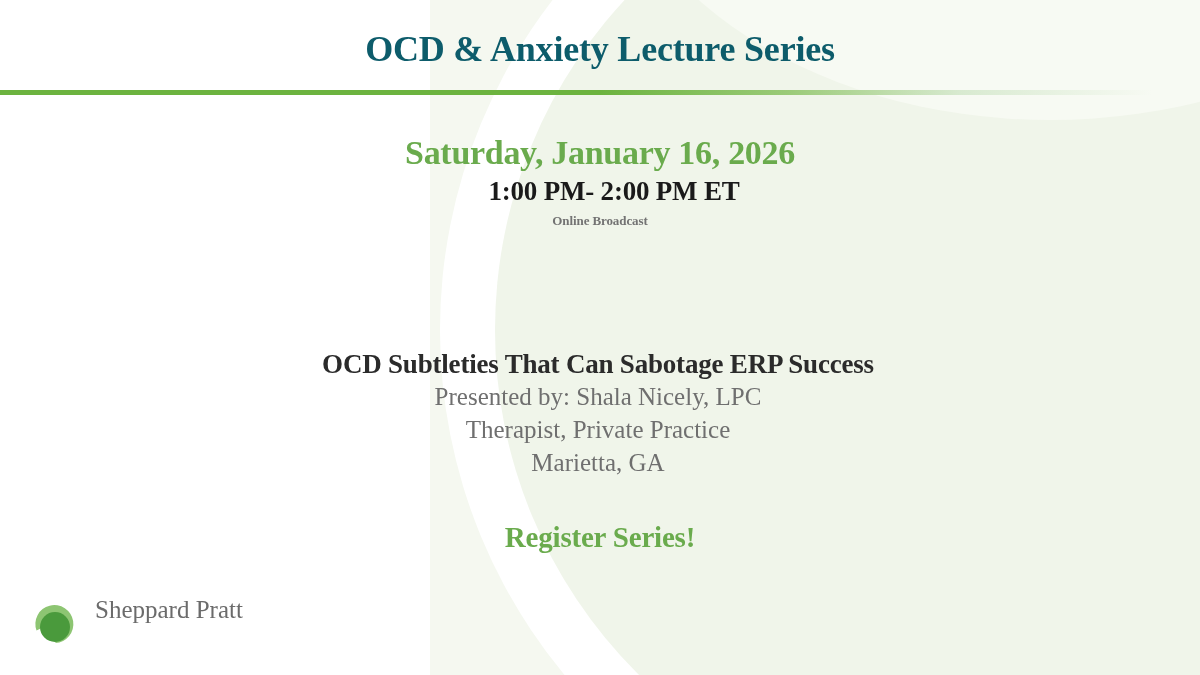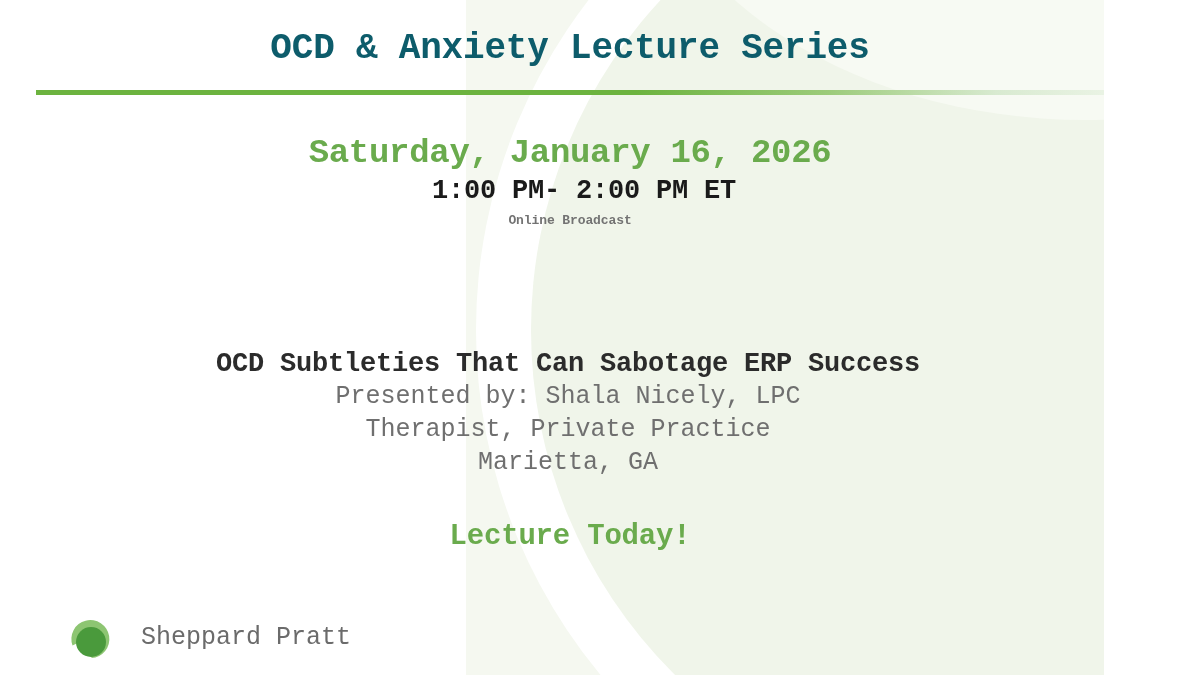--- a/index.html
+++ b/index.html
@@ -3,26 +3,25 @@
 <meta charset="utf-8">
 <style>
   html, body {
     margin: 0;
     padding: 0;
     background: #ffffff;
   }
 
   #slide {
     position: relative;
-    width: 1068px;
+    width: 1200px;
     height: 675px;
     overflow: hidden;
     background: #ffffff;
-    font-family: Liberation Mono, monospace;
-    margin-left: 36px;
+    font-family: Liberation Serif, serif;
   }
 
   
   .bg-layer {
     position: absolute;
     inset: 0;
     overflow: hidden;
     pointer-events: none;
   }
 
@@ -180,24 +179,23 @@
     font-size: 20px;
     font-weight: normal;
     color: #6f6f6f;
     line-height: 1.28;
   }
 
   
   .logo {
     position: absolute;
     left: 28px;
-    top: 611px;
+    top: 596px;
     display: flex;
-    align-items: center;
-    gap: 25px;
+    gap: 15px;
   }
 
   .logo-mark {
     width: 52px;
     height: 52px;
     flex: 0 0 auto;
   }
 
   .logo-word {
     font-size: 25px;
@@ -230,21 +228,21 @@
   </div>
 
   <div class="session-block">
     <div class="session-title">OCD Subtleties That Can Sabotage ERP Success</div>
     <div class="session-meta">Presented by: Shala Nicely, LPC</div>
     <div class="session-meta">Therapist, Private Practice</div>
     <div class="session-meta">Marietta, GA</div>
   </div>
 
   <div class="register-block">
-    <div class="register-title">Lecture Today!</div>
+    <div class="register-title">Register Series!</div>
   </div>
 
   <div class="logo">
     <span class="logo-mark">
       <svg viewBox="0 0 52 52" width="52" height="52" aria-hidden="true">
         <path d="M 8.5 34.5
                  A 19 19 0 1 1 27.5 47
                  A 14.6 14.6 0 0 0 12.6 32.4
                  Z" fill="#8dc572"></path>
         <circle cx="27" cy="31" r="15" fill="#4a9a3c"></circle>

